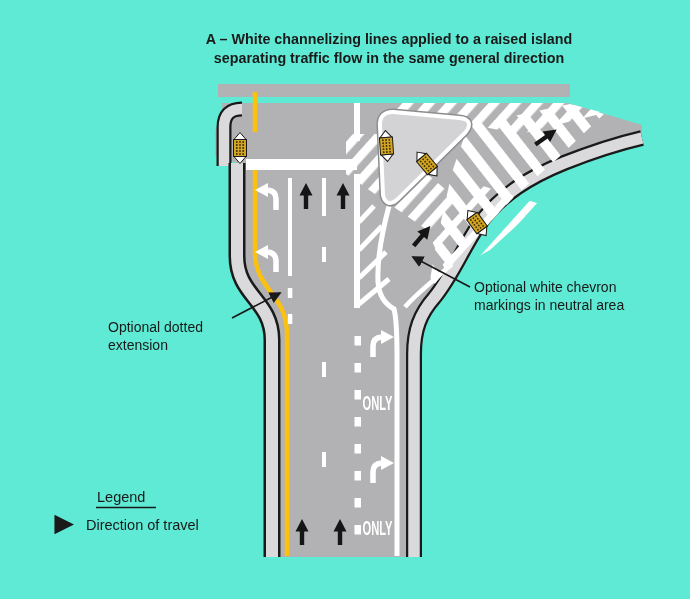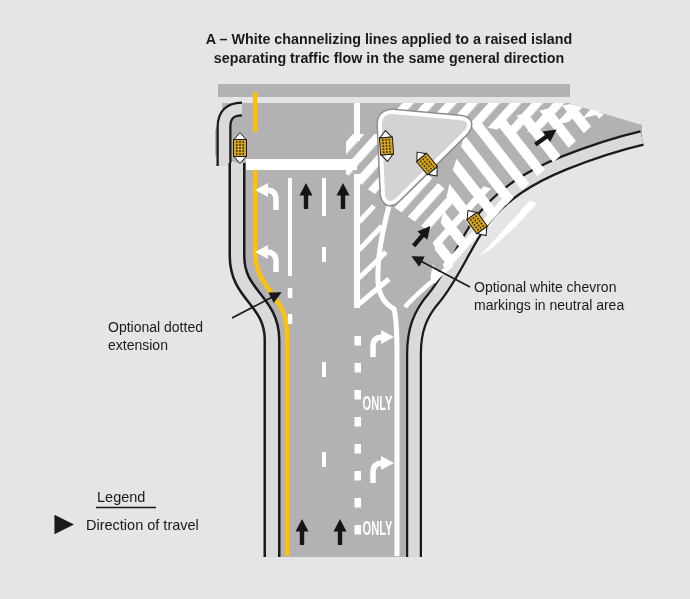--- a/index.html
+++ b/index.html
@@ -1,16 +1,16 @@
 <!DOCTYPE html>
 <html><head>
 <meta charset="utf-8">
 <style>
   html,body{margin:0;padding:0;background:#fff;}
-  .page{position:relative;width:690px;height:599px;background:#e5e5e5;overflow:hidden;
+  .page{position:relative;width:690px;height:599px;background:#5eead4;overflow:hidden;
         font-family:"Liberation Sans", sans-serif;}
   svg text{font-family:"Liberation Sans", sans-serif;}
 </style>
 </head>
 <body>
 
 <div class="page">
 <svg width="690" height="599" viewBox="0 0 690 599" xmlns="http://www.w3.org/2000/svg">
 
   <defs>

